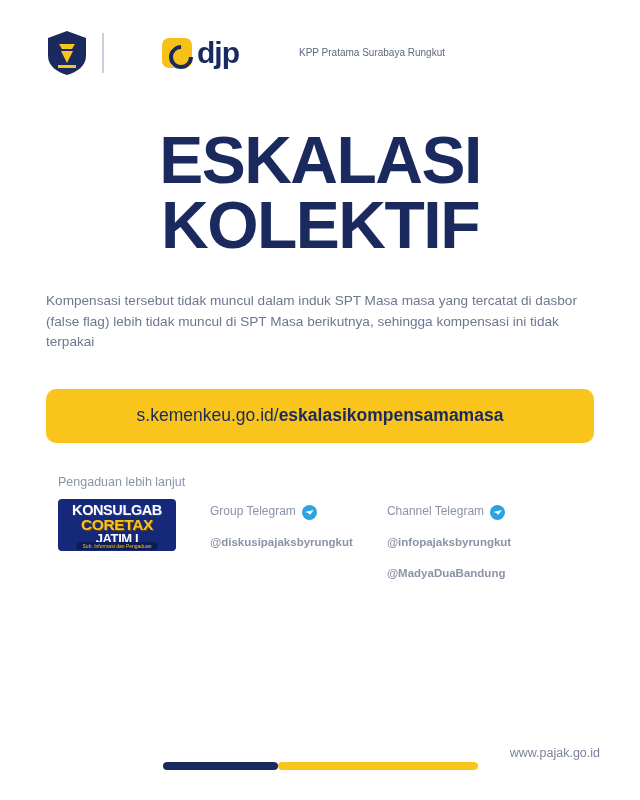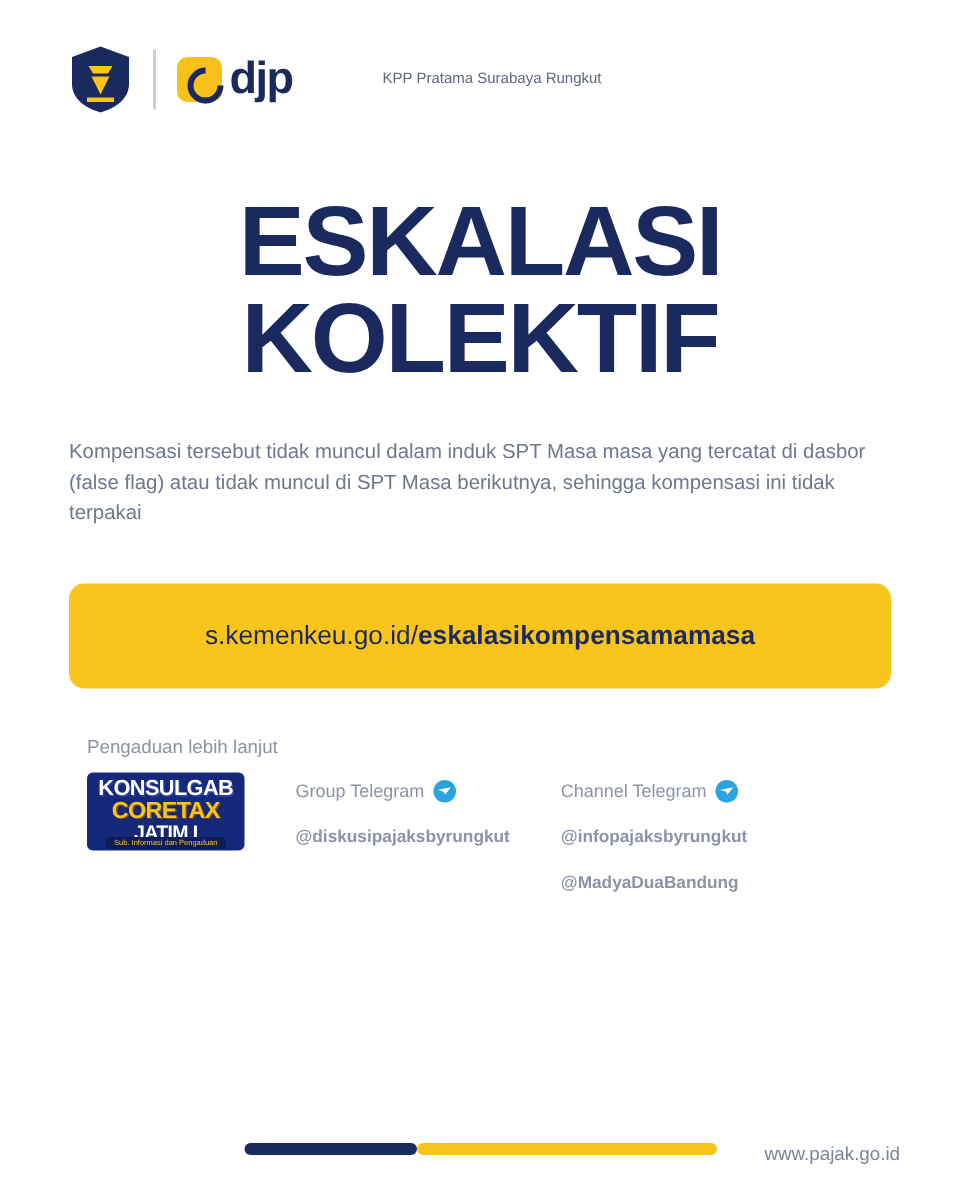--- a/index.html
+++ b/index.html
@@ -34,20 +34,21 @@
   .djp-shield svg { display: block; }
   .divider-vert {
     width: 2px;
     height: 40px;
     background: #c9cfdd;
   }
   .djp-wordmark {
     display: flex;
     align-items: center;
     gap: 5px;
+    margin-left: 44px;
   }
   .djp-mark {
     width: 30px;
     height: 30px;
     border-radius: 7px;
     background: #f7c11a;
     position: relative;
   }
   .djp-mark::after {
     content: "";
@@ -111,21 +112,21 @@
     margin-top: 10px;
     font-size: 13.6px;
     line-height: 1.5;
     color: #6d7790;
     font-weight: 500;
   }
 
   
   .link-banner {
     margin: 36px 46px 0 46px;
-    height: 70px;
+    height: 54px;
     background: #f9c41c;
     border-radius: 10px;
     display: flex;
     align-items: center;
     justify-content: center;
     font-size: 17.5px;
     color: #1b2a5e;
   }
   .link-banner .pre { font-weight: 500; }
   .link-banner .slug { font-weight: bold; }
@@ -137,21 +138,21 @@
     color: #8a93a8;
     font-weight: 500;
   }
   .contacts {
     display: flex;
     align-items: flex-start;
     margin: 10px 0 0 58px;
     gap: 34px;
   }
   .konsulgab {
-    width: 105px;
+    width: 118px;
     height: 52px;
     border-radius: 4px;
     background: #15287a;
     position: relative;
     overflow: hidden;
     flex: none;
   }
   .kg-l1, .kg-l2, .kg-l3 {
     position: absolute;
     left: 0; right: 0;
@@ -190,21 +191,21 @@
   }
   .contact-col {
     font-size: 12px;
     line-height: 1.45;
     color: #8a93a8;
     font-weight: 500;
     padding-top: 4px;
   }
   .contact-title-row {
     display: flex;
-    align-items: center;
+    align-items: flex-end;
     gap: 6px;
   }
   .tg-icon {
     width: 15px; height: 15px;
     border-radius: 50%;
     background: #2aa3e0;
     position: relative;
     flex: none;
   }
   .tg-icon::after {
@@ -234,21 +235,21 @@
   }
   .bar {
     height: 8px;
     border-radius: 4px;
   }
   .bar-navy { width: 115px; background: #1b2a5e; }
   .bar-gold { width: 200px; background: #f9c41c; }
   .site {
     position: absolute;
     right: 40px;
-    bottom: 24px;
+    bottom: 40px;
     font-size: 12.5px;
     color: #7b849c;
     font-weight: 500;
   }
 </style>
 </head>
 <body>
 
 <div class="header">
   <div class="logo-group">
@@ -270,21 +271,21 @@
     <div>KPP Pratama Surabaya Rungkut</div>
   </div>
 </div>
 
 <div class="title-block">
   <div class="title-line">ESKALASI</div>
   <div class="title-line">KOLEKTIF</div>
 </div>
 
 <div class="problem">
-  <div class="problem-body">Kompensasi tersebut tidak muncul dalam induk SPT Masa masa yang tercatat di dasbor (false flag) atau tidak muncul di SPT Masa berikutnya, sehingga kompensasi ini tidak terpakai</div>
+  <div class="problem-body">Kompensasi tersebut tidak muncul dalam induk SPT Masa masa yang tercatat di dasbor (false flag) lebih tidak muncul di SPT Masa berikutnya, sehingga kompensasi ini tidak terpakai</div>
 </div>
 
 <div class="link-banner">
   <span class="pre">s.kemenkeu.go.id/</span>
     <span class="slug">eskalasikompensamamasa</span>
 </div>
 
 <div class="info-more">Pengaduan lebih lanjut</div>
 
 <div class="contacts">

